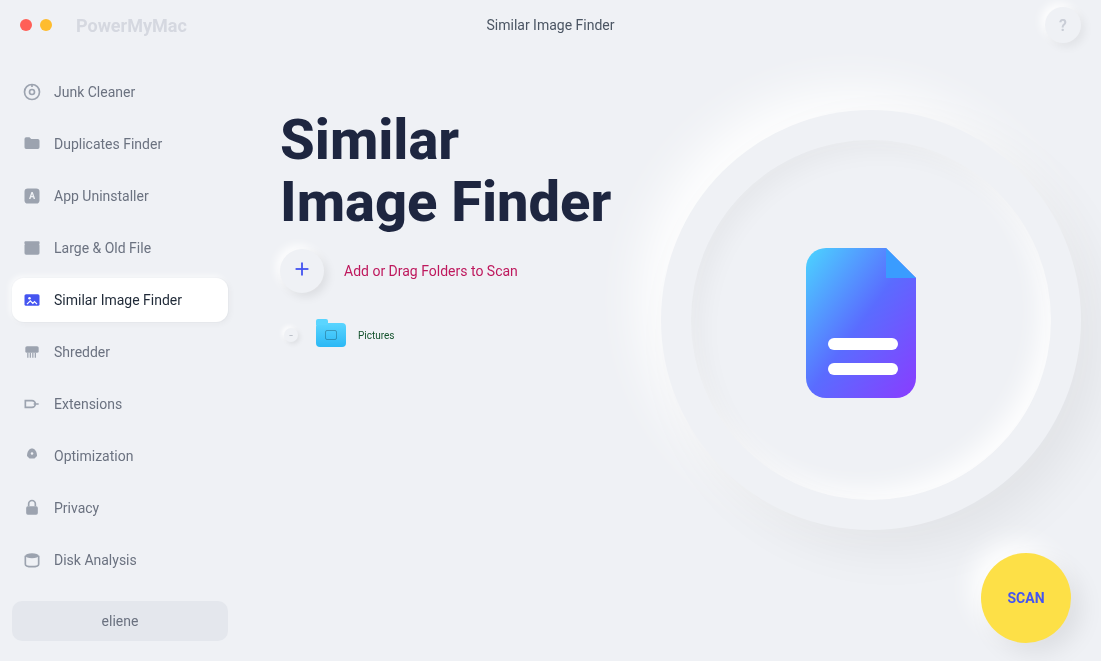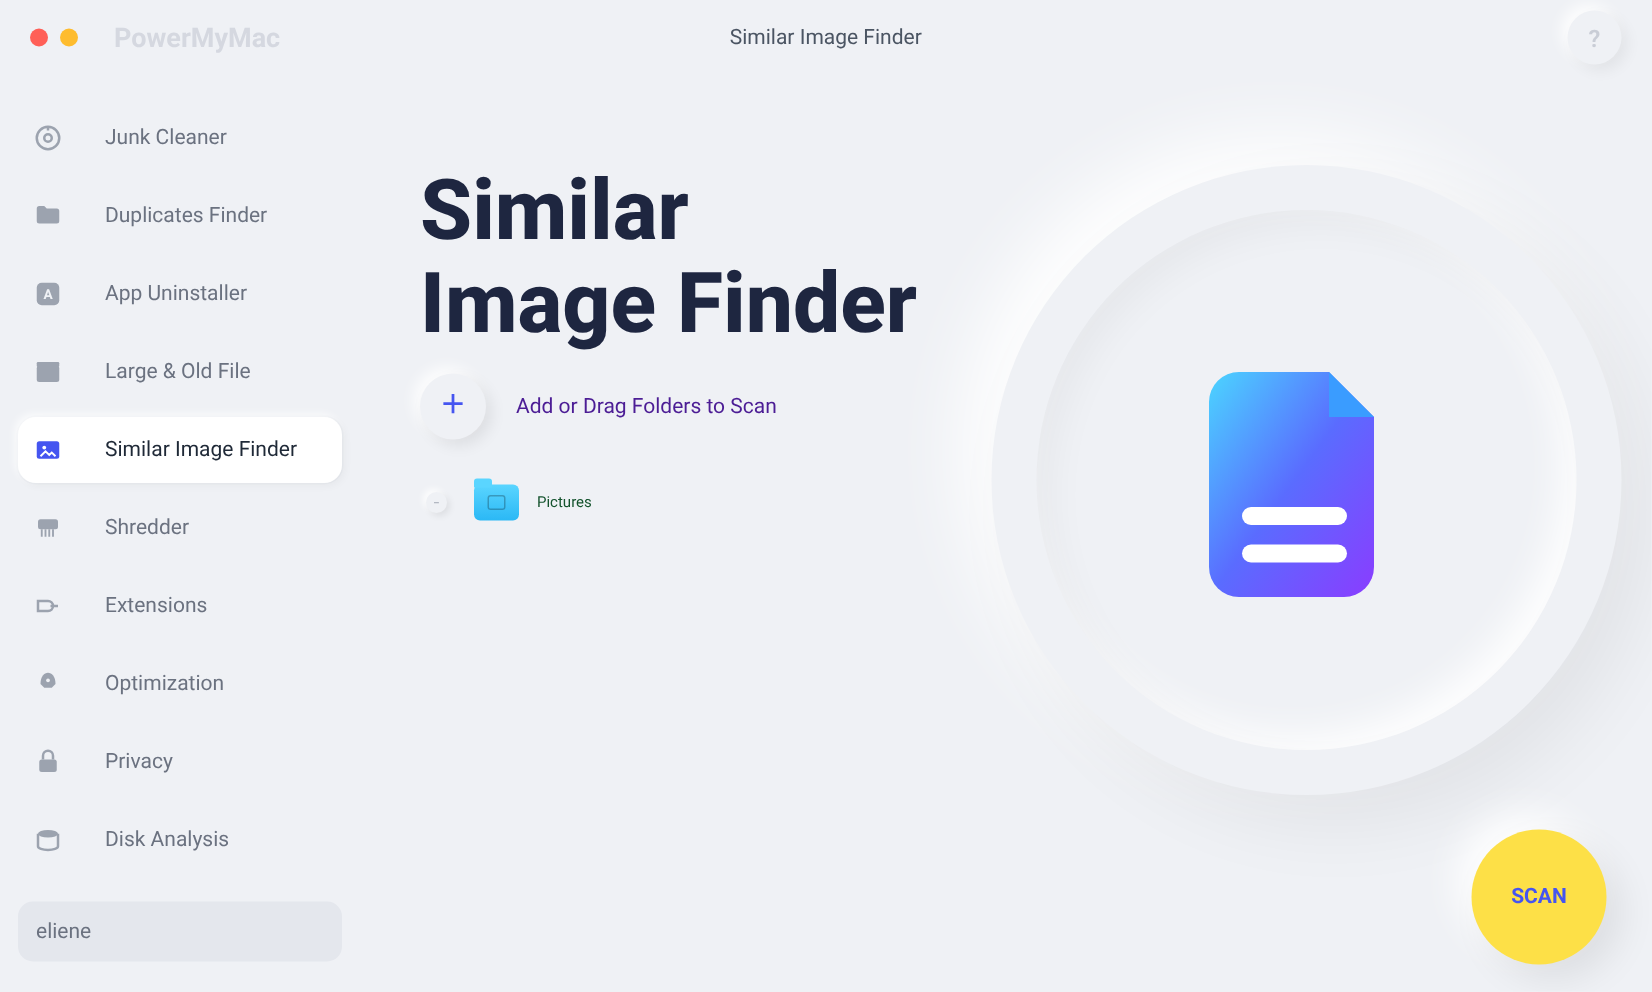--- a/index.html
+++ b/index.html
@@ -77,21 +77,21 @@
     .sidebar {
       width: 240px;
       padding: 20px 12px 20px 12px;
       display: flex;
       flex-direction: column;
       gap: 8px;
     }
     .sidebar-item {
       display: flex;
       align-items: center;
-      gap: 28px;
+      gap: 12px;
       padding: 12px 10px;
       border-radius: 12px;
       cursor: pointer;
       color: #6b7280;
       font-size: 14px;
     }
     .sidebar-item.active {
       background: #ffffff;
       color: #1f2937;
       box-shadow: 2px 2px 6px rgba(0,0,0,0.04), -2px -2px 6px rgba(255,255,255,0.8), 0 0 0 1px #e8ebf0;
@@ -102,21 +102,21 @@
       display: flex;
       align-items: center;
       justify-content: center;
       flex-shrink: 0;
     }
     .sidebar-spacer { flex: 1; }
     .user-chip {
       background: #e4e7ed;
       border-radius: 10px;
       padding: 12px;
-      text-align: left;
+      text-align: center;
       color: #6b7280;
       font-size: 14px;
       cursor: pointer;
     }
     .main {
       flex: 1;
       padding: 60px 40px 33px 40px;
       position: relative;
     }
     .page-title {
@@ -146,21 +146,21 @@
       border-radius: 50%;
       background: #eff1f5;
       box-shadow: 4px 4px 10px rgba(0,0,0,0.08), -4px -4px 10px rgba(255,255,255,0.9);
       display: flex;
       align-items: center;
       justify-content: center;
       cursor: pointer;
     }
     .add-circle svg { stroke: #4555f0; }
     .add-text {
-      color: #4c1d95;
+      color: #be185d;
       font-size: 14px;
       cursor: pointer;
     }
     .folder-row {
       display: flex;
       align-items: center;
       gap: 12px;
       margin-left: 4px;
     }
     .remove-dot {

